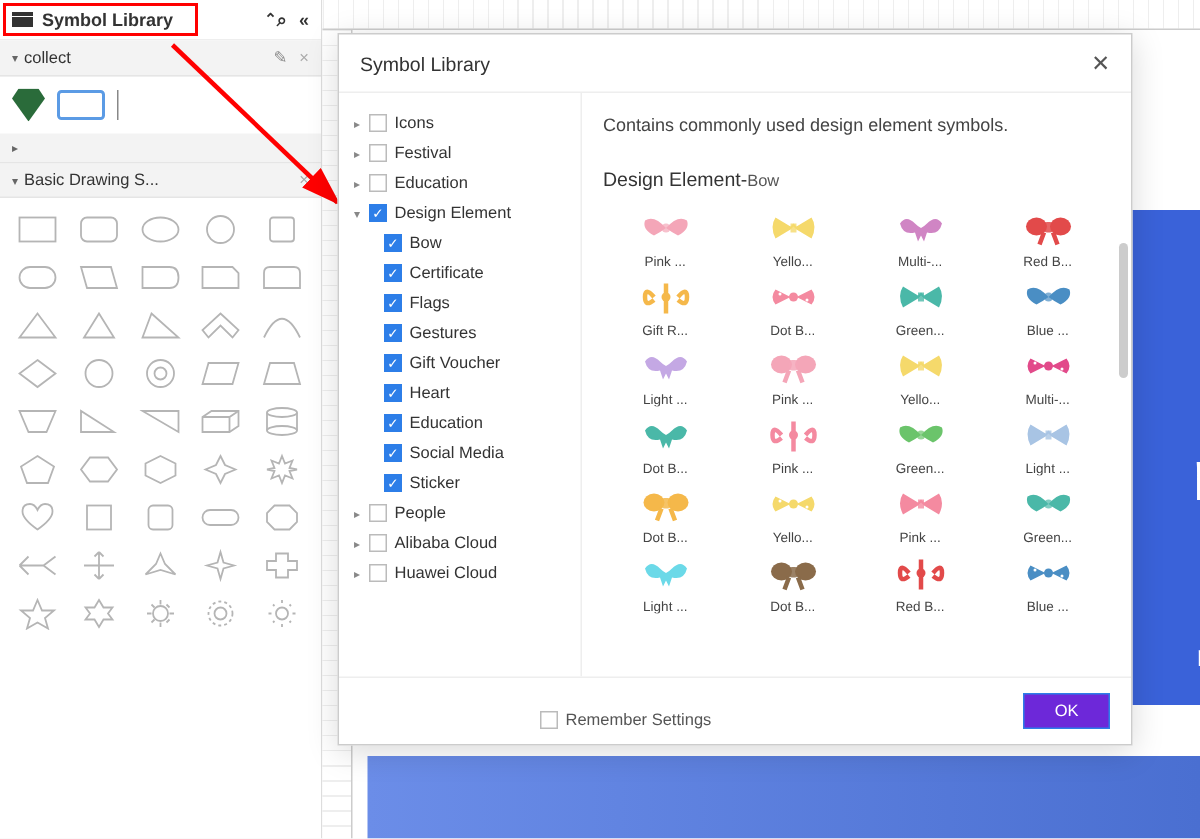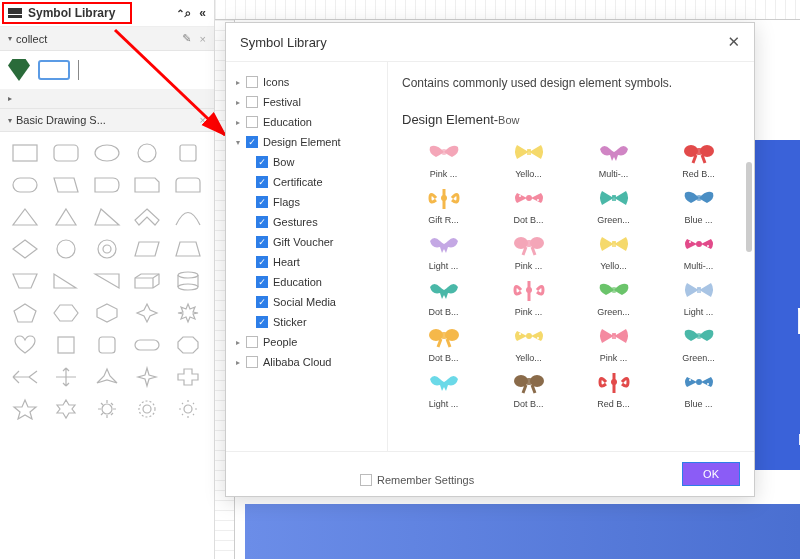--- a/index.html
+++ b/index.html
@@ -64,21 +64,21 @@
 .pitem { display: flex; flex-direction: column; align-items: center; font-size: 9px; color: #444; }
 .pitem .thumb { width: 40px; height: 30px; display: flex; align-items: center; justify-content: center; margin-bottom: 2px; }
 .pitem .thumb svg { width: 36px; height: 26px; }
 .pitem .lbl { white-space: nowrap; overflow: hidden; text-overflow: ellipsis; max-width: 44px; }
 .preview .scroll { position: absolute; right: 2px; top: 100px; width: 6px; height: 90px; background: #ccc; border-radius: 3px; }
 
 .dialog-footer { display: flex; align-items: flex-end; justify-content: flex-end; gap: 8px; padding: 10px 14px; border-top: 1px solid #eee; }
 .dialog-footer .remember { display: flex; align-items: center; font-size: 11px; color: #555; margin-right: auto; margin-left: 120px; gap: 5px; }
 .dialog-footer .rcb { width: 12px; height: 12px; border: 1px solid #bbb; }
 .btn { padding: 5px 20px; font-size: 11px; border: 1px solid #ccc; background: #f3f3f3; cursor: pointer; }
-.btn.primary { background: #8b5cf6; border-color: #2d7ee8; color: #fff; }
+.btn.primary { background: #6d28d9; border-color: #2d7ee8; color: #fff; }
 </style>
 </head>
 <body>
 
 <div class="sidebar">
   <div class="panel-header">
     <span class="hicon"></span>
     <span class="title">Symbol Library</span>
     <span class="chev">⌃</span>
     <span class="search">⌕</span>
@@ -439,20 +439,25 @@
         <div class="tree-item collapsed">
           <span class="arrow"></span>
           <span class="cb"></span>
           <span>People</span>
         </div>
         <div class="tree-item collapsed">
           <span class="arrow"></span>
           <span class="cb"></span>
           <span>Alibaba Cloud</span>
         </div>
+        <div class="tree-item collapsed">
+          <span class="arrow"></span>
+          <span class="cb"></span>
+          <span>Huawei Cloud</span>
+        </div>
       </div>
     <div class="preview">
       <div class="desc">Contains commonly used design element symbols.</div>
       <div class="psec-title">
         <span>Design Element-</span><span class="sub">Bow</span>
       </div>
       <div class="preview-grid" id="pgrid">
           <div class="pitem">
             <div class="thumb">
               <svg viewBox="0 0 36 26">

